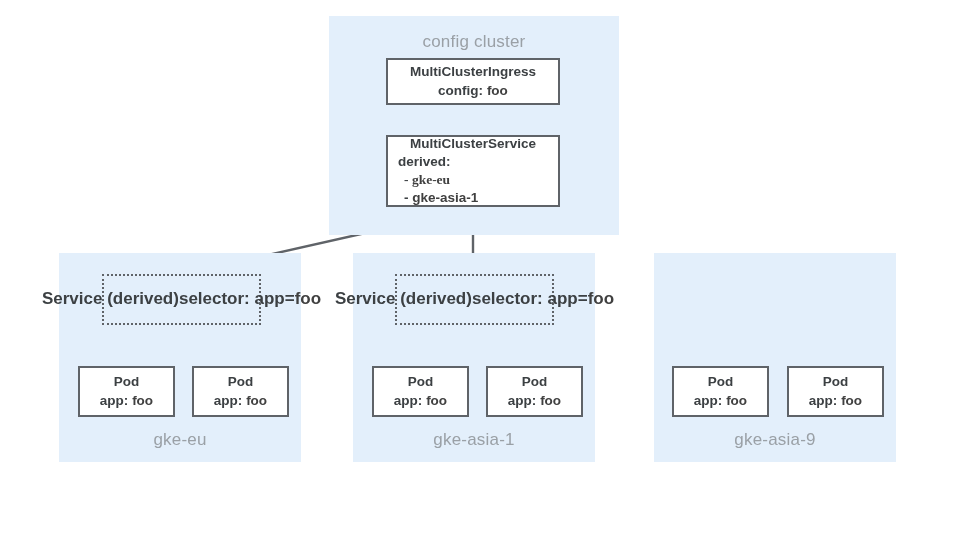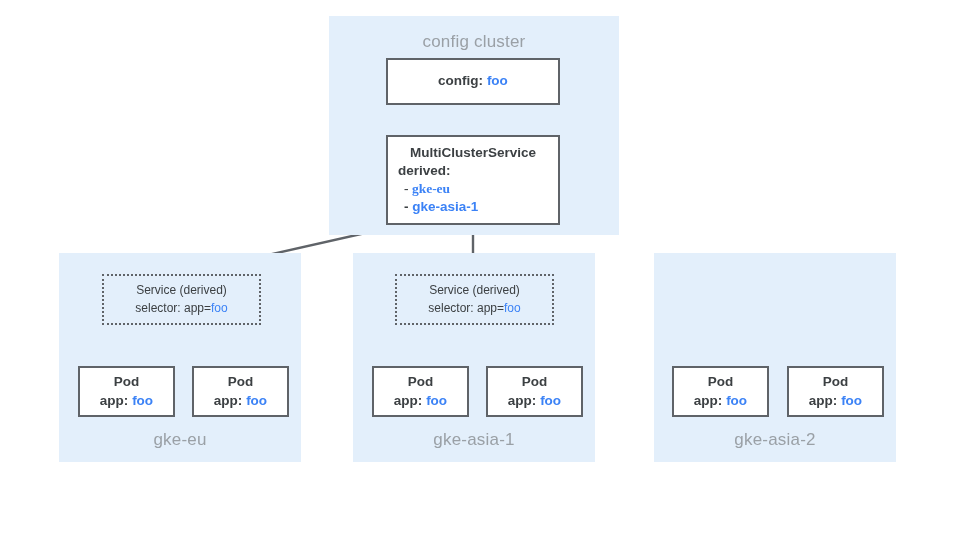--- a/index.html
+++ b/index.html
@@ -65,31 +65,31 @@
     padding-right: 10px;
     box-sizing: border-box;
   }
 
   .dotted {
     position: absolute;
     box-sizing: border-box;
     background: transparent;
     border: 2px dotted #5f6368;
     display: flex;
-    flex-direction: column;
+    flex-direction: row;
     justify-content: center;
     align-items: center;
-    font-size: 12px;
-    font-weight: normal;
+    font-size: 17px;
+    font-weight: bold;
     color: #3c4043;
     line-height: 1.45;
   }
   .dotted .line { white-space: nowrap; }
 
-  .blue { color: #3b82f6; }
+  .blue { color: #404040; }
 
   
   #wires {
     position: absolute;
     left: 0;
     top: 0;
     width: 960px;
     height: 540px;
     pointer-events: none;
   }
@@ -123,27 +123,28 @@
 
     <line x1="474" y1="327" x2="423" y2="363" stroke="#bdc1c6" stroke-width="2.8" stroke-dasharray="7 5" marker-end="url(#arrow-dash)"></line>
     <line x1="474" y1="327" x2="529" y2="363" stroke="#bdc1c6" stroke-width="2.8" stroke-dasharray="7 5" marker-end="url(#arrow-dash)"></line>
   </svg>
 
   <div class="panel" style="left:329px; top:16px; width:290px; height:219px;">
     <div class="panel-title top">config cluster</div>
   </div>
 
   <div class="box" style="left:386px; top:58px; width:174px; height:47px;">
+    <div class="line">MultiClusterIngress</div>
     <div class="line">
       <span>config:</span>
       <span class="blue">foo</span>
     </div>
   </div>
 
-  <div class="box left-align" style="left:386px; top:135px; width:174px; height:90px;">
+  <div class="box left-align" style="left:386px; top:135px; width:174px; height:72px;">
     <div class="line centered">MultiClusterService</div>
     <div class="line">derived:</div>
     <div class="line" style="padding-left:6px;font-family:Liberation Serif, serif;">
       <span>-</span>
       <span class="blue">gke-eu</span>
     </div>
     <div class="line" style="padding-left:6px;">
       <span>-</span>
       <span class="blue">gke-asia-1</span>
     </div>
@@ -197,21 +198,21 @@
 
   <div class="box" style="left:486px; top:366px; width:97px; height:51px;">
     <div class="line">Pod</div>
     <div class="line">
       <span>app:</span>
       <span class="blue">foo</span>
     </div>
   </div>
 
   <div class="panel" style="left:654px; top:253px; width:242px; height:209px;">
-    <div class="panel-title bottom">gke-asia-2</div>
+    <div class="panel-title bottom">gke-asia-9</div>
   </div>
 
   <div class="box" style="left:672px; top:366px; width:97px; height:51px;">
     <div class="line">Pod</div>
     <div class="line">
       <span>app:</span>
       <span class="blue">foo</span>
     </div>
   </div>
 

